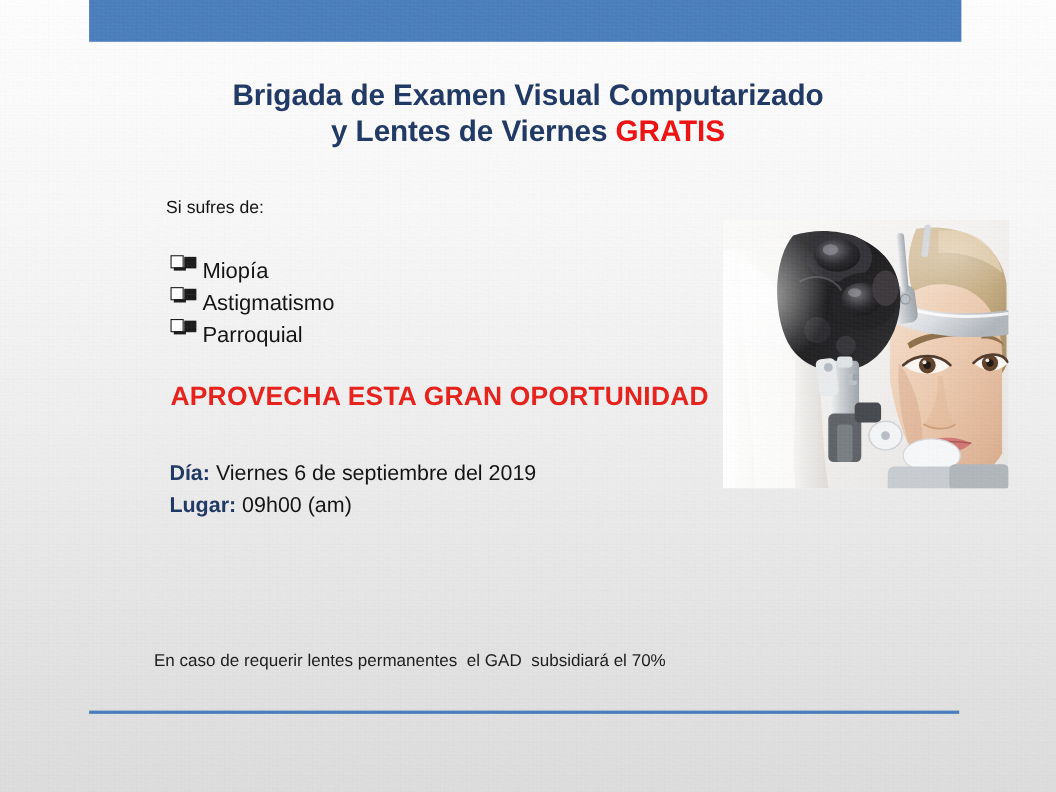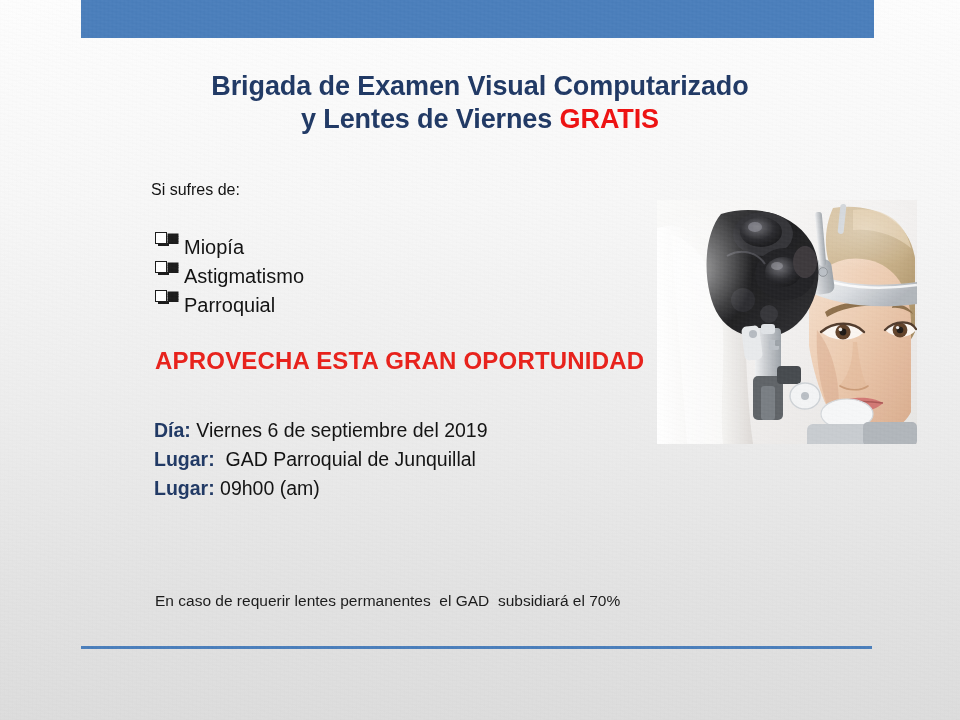--- a/index.html
+++ b/index.html
@@ -133,21 +133,21 @@
     line-height: 29px;
   }
   .details .row { white-space: pre; }
   .details .label {
     font-weight: bold;
     color: #1f3864;
   }
 
   .footnote {
     position: absolute;
-    left: 155px;
+    left: 140px;
     top: 592px;
     font-size: 15.5px;
     color: #1a1a1a;
     white-space: pre;
   }
 
   
   .bottom-rule {
     position: absolute;
     left: 81px;
@@ -195,21 +195,20 @@
     <li class="symptom-item">
       <span class="bullet-box"></span>
       <span>Parroquial</span>
     </li>
   </ul>
 
   <div class="cta">APROVECHA ESTA GRAN OPORTUNIDAD</div>
 
   <div class="details">
     <div class="row"><span class="label">Día:</span><span> Viernes 6 de septiembre del 2019</span></div>
-    <div class="row"><span class="label">Lugar:</span><span>  GAD Parroquial de Junquillal</span></div>
     <div class="row"><span class="label">Lugar:</span><span> 09h00 (am)</span></div>
   </div>
 
   <div class="footnote">En caso de requerir lentes permanentes  el GAD  subsidiará el 70%</div>
 
   <div class="bottom-rule"></div>
 
   <div class="photo">
     <svg viewBox="0 0 260 244" preserveAspectRatio="xMidYMid slice" role="img">
       <defs>

